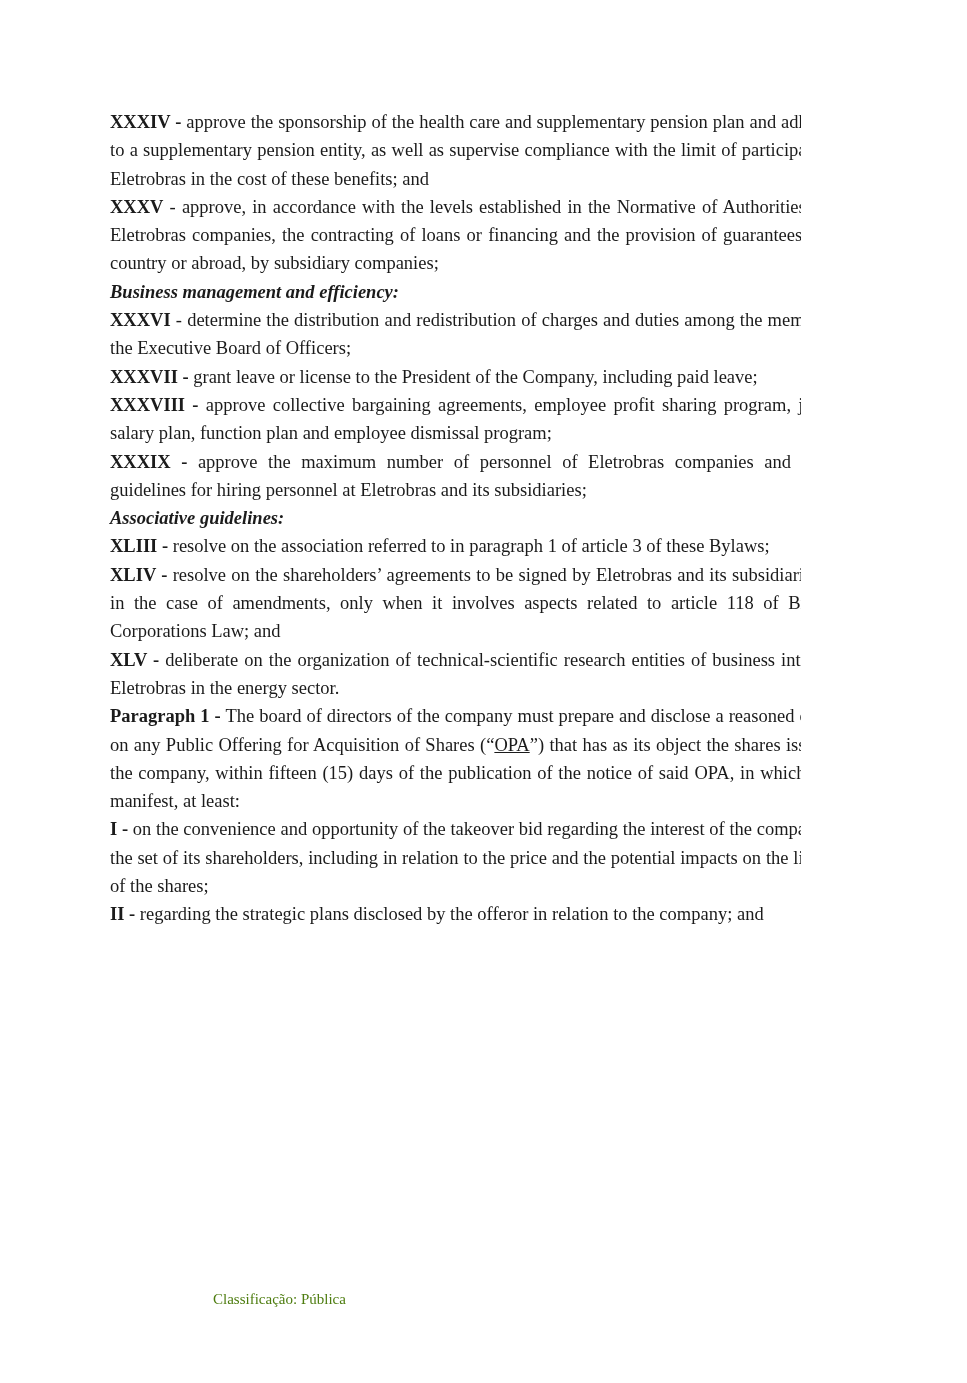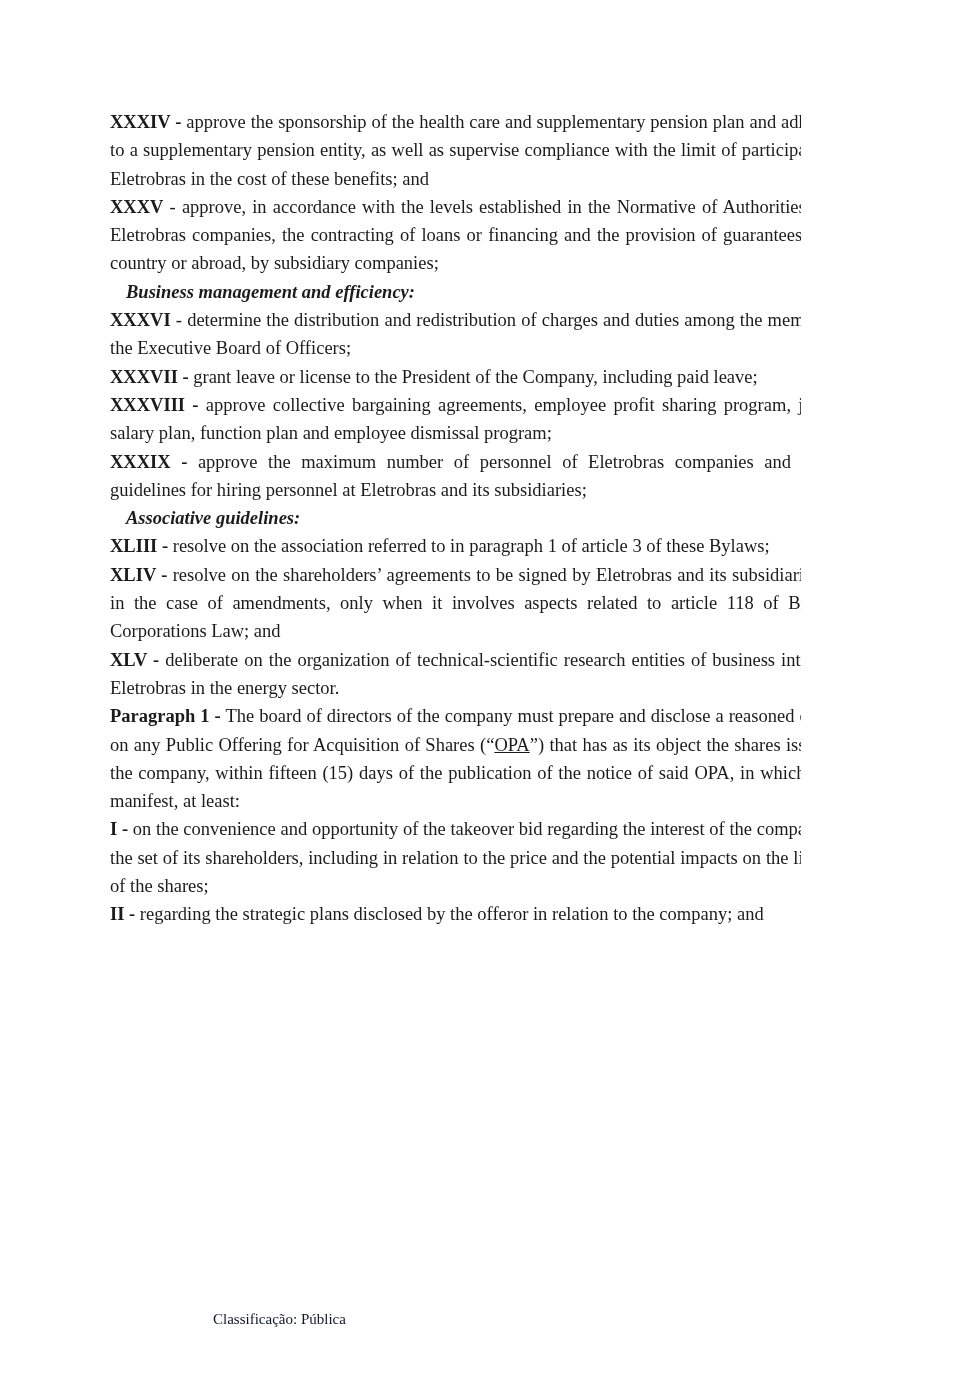--- a/index.html
+++ b/index.html
@@ -16,21 +16,21 @@
     overflow: hidden;
   }
   .content {
     position: absolute;
     left: 110px;
     top: 108px;
     width: 746px;
   }
   .para { text-align: justify; }
   .para .lbl { font-weight: bold; }
-  .heading { font-weight: bold; font-style: italic; text-align: left; margin-left: 16px; }
+  .heading { font-weight: bold; font-style: italic; text-align: left; }
   .u { text-decoration: underline; }
   .footer {
     position: absolute;
     left: 213px;
     top: 1290px;
     font-size: 15px;
     line-height: 18px;
   }
 </style>
 </head>
@@ -66,14 +66,14 @@
 
     <p class="para"><b class="lbl">Paragraph 1 -</b><span> The board of directors of the company must prepare and disclose a reasoned opinion on any Public Offering for Acquisition of Shares (“</span><span class="u">OPA</span><span>”) that has as its object the shares issued by the company, within fifteen (15) days of the publication of the notice of said OPA, in which it will manifest, at least:</span></p>
 
     <p class="para"><b class="lbl">I -</b><span> on the convenience and opportunity of the takeover bid regarding the interest of the company and the set of its shareholders, including in relation to the price and the potential impacts on the liquidity of the shares;</span></p>
 
     <p class="para"><b class="lbl">II -</b><span> regarding the strategic plans disclosed by the offeror in relation to the company; and</span></p>
 
 
   </div>
 
-  <div class="footer" style="color: #0f172a; margin-top: 20px;">Classificação: Pública</div>
+  <div class="footer" style="color: #4d7c0f;">Classificação: Pública</div>
 </div>
 
 </body></html>

